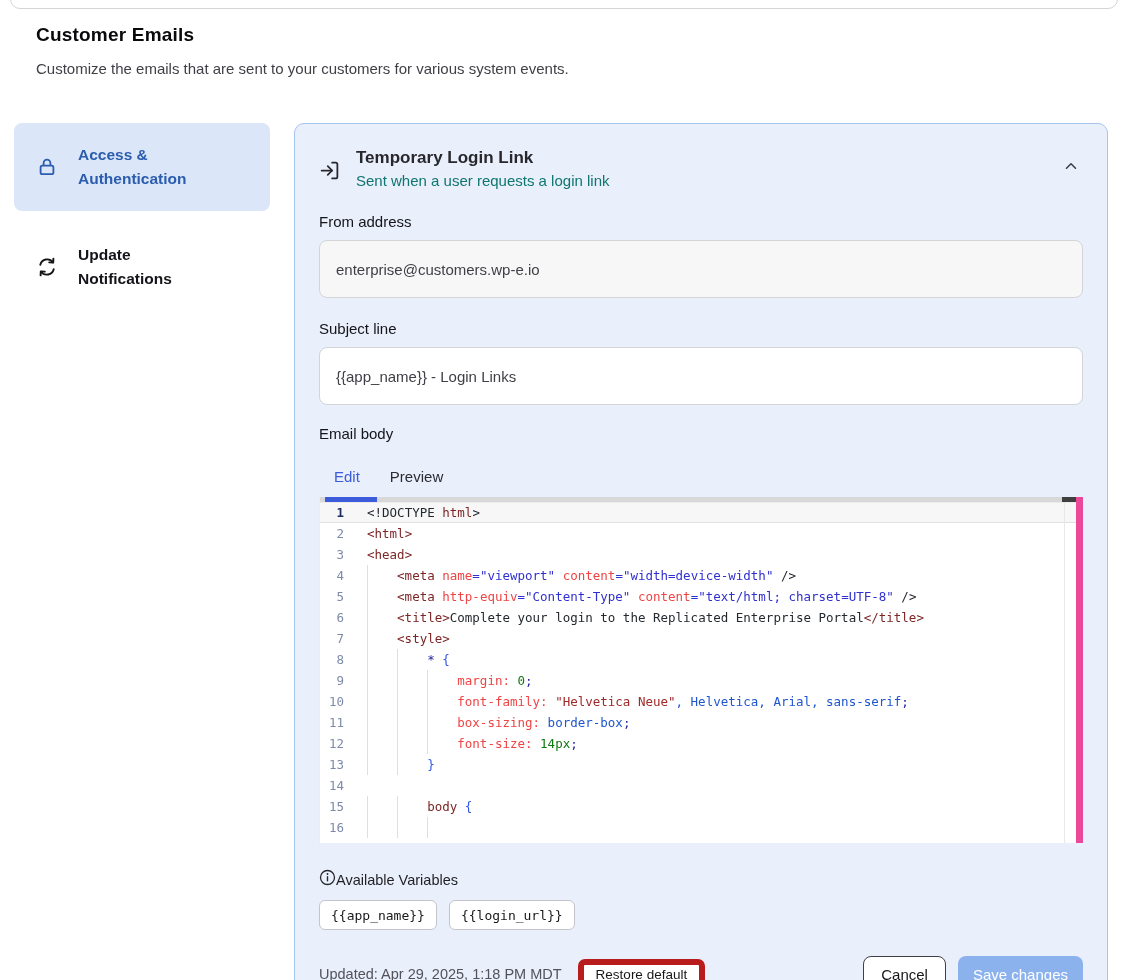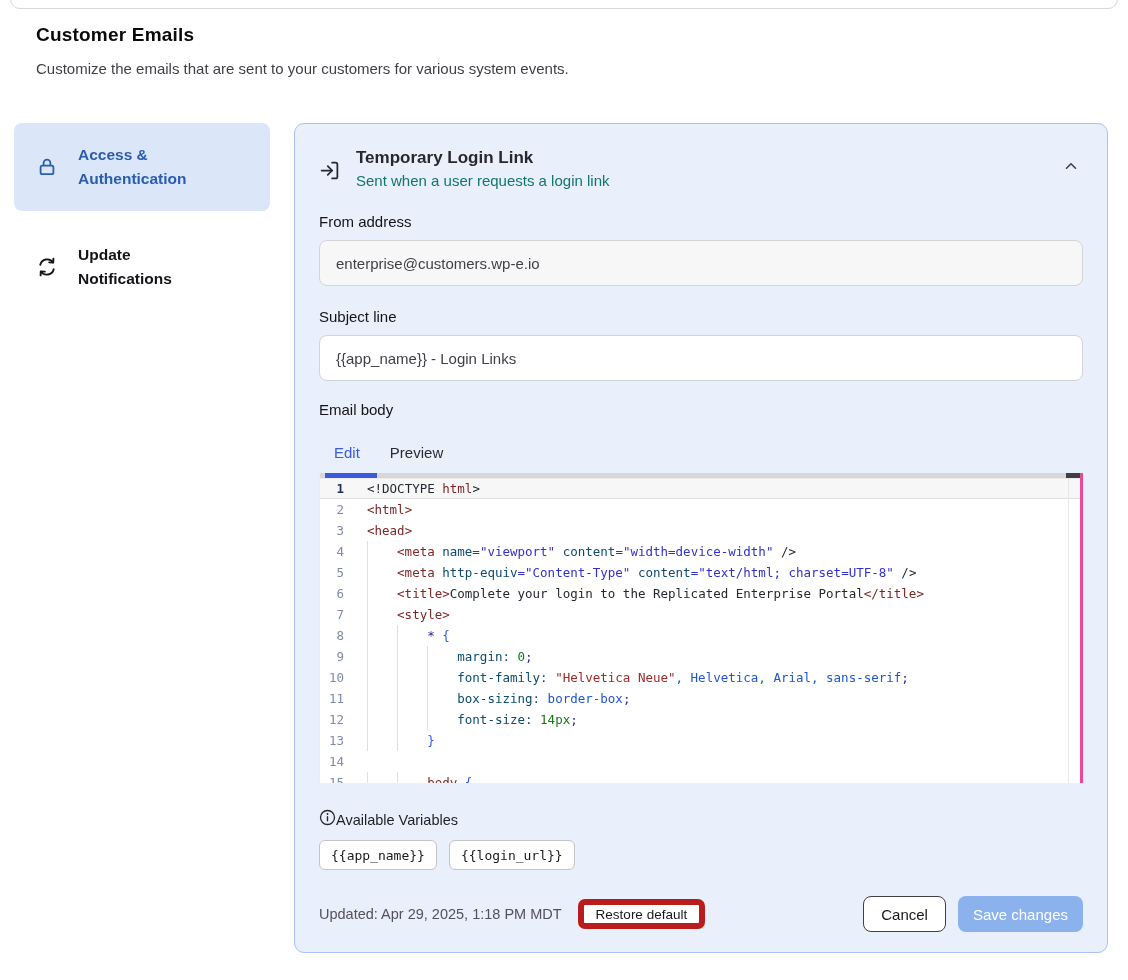--- a/index.html
+++ b/index.html
@@ -41,55 +41,55 @@
   }
   .card-head { display:flex; align-items:flex-start; }
   .card-head .head-icon { margin-top:12px; flex:none; display:flex; }
   .head-text { margin-left:16px; flex:1; }
   .card-title { font-size:17px; font-weight:700; color:#27272c; }
   .card-sub { margin-top:4px; font-size:15px; color:#0f766e; }
   .collapse-btn { flex:none; background:none; border:none; cursor:pointer; padding:4px; margin-top:6px; display:flex; }
 
   .field-label { margin-top:24px; font-size:15px; font-weight:500; color:#141419; }
   .text-input {
-    margin-top:10px; width:100%; height:46px; border:1px solid #d4d4d8; border-radius:8px;
+    margin-top:10px; width:100%; height:58px; border:1px solid #d4d4d8; border-radius:8px;
     padding:0 16px; font-size:15px; color:#3f3f46; font-family:"Liberation Sans", sans-serif;
     background:#ffffff; outline:none;
   }
   .text-input.muted { background:#f7f7f8; }
 
   
   .tabs { display:flex; margin-top:14px; }
   .tab {
     border:none; background:none; cursor:pointer; font-family:"Liberation Sans", sans-serif;
     font-size:15px; color:#2b2b31; padding:12px 15px; font-weight:400;
   }
   .tab.active { color:#3b5bdb; font-weight:400; }
 
   
   .editor {
-    position:relative; background:#ffffff; height:310px; overflow:hidden;
-    border-left:1px solid #ececec; border-right:3px solid #ec4899;
+    position:relative; background:#ffffff; height:346px; overflow:hidden;
+    border-left:1px solid #ececec; border-right:7px solid #ec4899;
   }
   .ed-topbar { position:relative; height:5px; background:#d8d8d8; }
   .ed-topbar .active-underline { position:absolute; left:5px; top:0; width:52px; height:5px; background:#3b5bdb; }
   .ed-topbar .scroll-thumb { position:absolute; right:0; top:0; width:14px; height:5px; background:#3f3f3f; }
   .ed-track { position:absolute; top:5px; bottom:0; right:11px; width:1px; background:#e8e8e8; }
   .code-area { font-family:"DejaVu Sans Mono", monospace; font-size:12.5px; line-height:21px; }
   .cl { height:21px; white-space:pre; }
   .cl.active { background:#f7f7f7; box-shadow: inset 0 -1px #e0e0e0, inset 0 1px #ececec; }
   .ln {
     display:inline-block; width:24px; margin-right:23px; text-align:right;
     color:#7d8aa8; user-select:none;
   }
   .cl.active .ln { color:#1c2a5e; font-weight:700; }
   .ig { display:inline-block; width:4ch; height:21px; border-left:1px solid #dfdfdf; vertical-align:top; }
   .tk-pun{color:#24292f} .tk-txt{color:#24292f}
   .tk-tag{color:#7d2626}
-  .tk-attr{color:#0c4a6e}
+  .tk-attr{color:#ef4444}
   .tk-str{color:#3030d0}
   .tk-kw{color:#1e56cf}
   .tk-cstr{color:#a02929}
   .tk-num{color:#117711}
   .tk-brace{color:#2f54e8}
   .tk-navy{color:#24299e}
 
   
   .vars-head { display:flex; align-items:center; gap:0; margin-top:26px; }
   .vars-label { font-size:14.5px; color:#1f1f24; }

